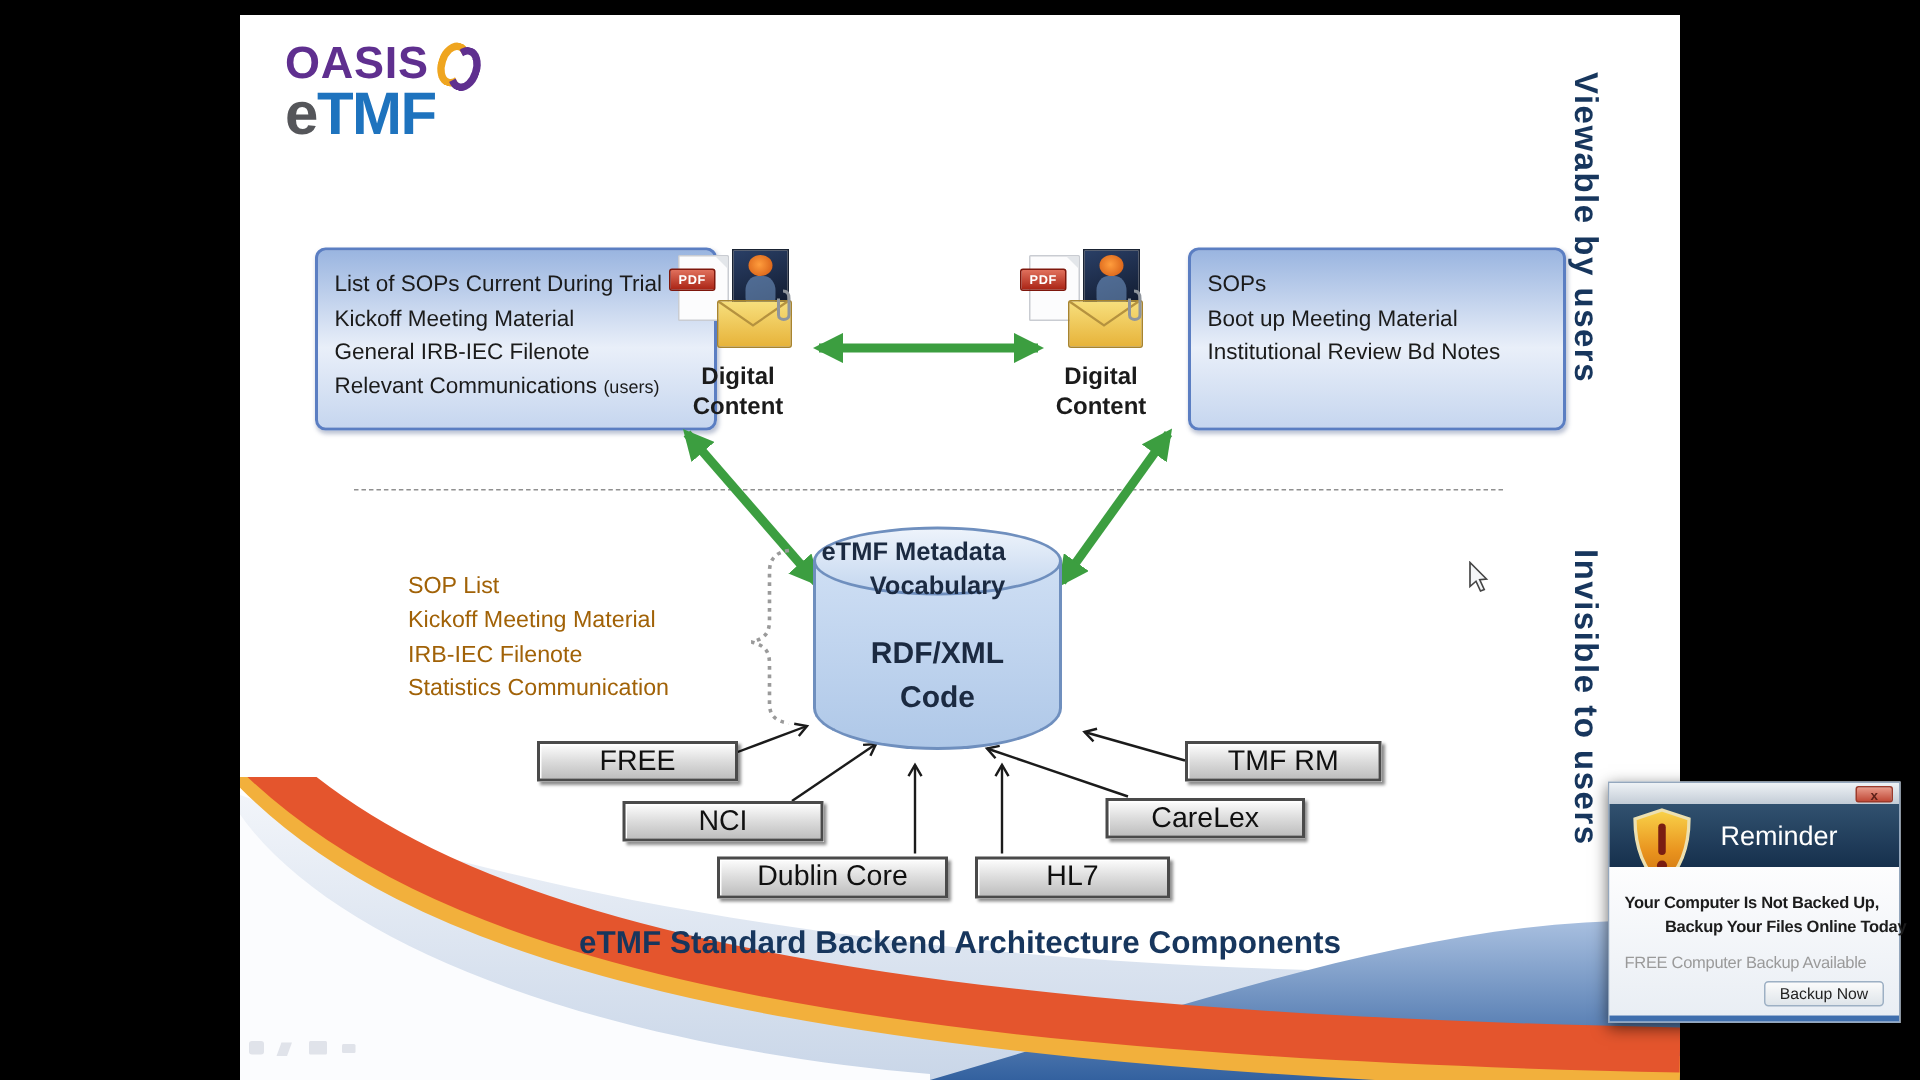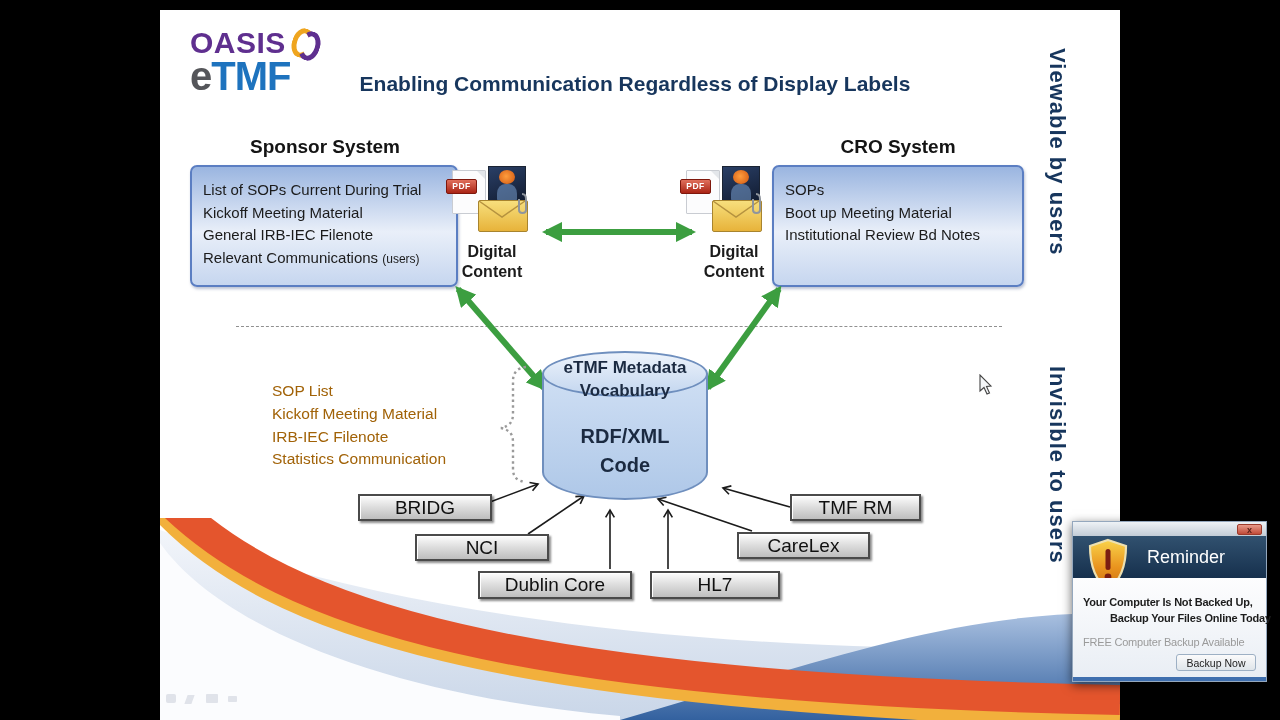--- a/index.html
+++ b/index.html
@@ -10,21 +10,21 @@
   
   .oasis{font-size:30px;font-weight:bold;color:#5F2F8F;letter-spacing:.5px;}
   .etmf{font-size:40px;font-weight:bold;letter-spacing:-1px;line-height:36px;text-align:right;}
   .etmf .e{color:#55565A;} .etmf .tmf{color:#1E73BE;}
   .main-title{font-size:21px;font-weight:bold;color:#17365D;text-align:center;}
   .vlabel{writing-mode:vertical-rl;font-weight:bold;font-size:22px;color:#17365D;letter-spacing:1px;white-space:nowrap;}
   
   .bluebox{border:2px solid #5B7EC2;border-radius:7px;
      background:linear-gradient(#9AB5E0,#E9EFF9 55%,#C6D6EF);
      box-shadow:1px 2px 3px rgba(60,80,130,.35);
-     font-size:15px;line-height:22.5px;color:#1B1B1B;padding:12px 11px;}
+     font-size:15px;line-height:22.5px;color:#1B1B1B;padding:12px 11px;margin-left:20px;}
   .box-heading{font-size:19px;font-weight:bold;color:#141414;text-align:center;}
   .stats-small{font-size:12px;}
   
   .dc-label{font-size:16px;font-weight:bold;color:#1B1B1B;text-align:center;line-height:20px;}
   .dc-icons{width:98px;height:74px;}
   .pdf-page{position:absolute;left:2px;top:4px;width:32px;height:42px;background:#FCFCFD;border:1px solid #C9CCD2;border-radius:1px;}
   .pdf-page:after{content:"";position:absolute;right:0;top:0;border-style:solid;border-width:0 8px 8px 0;border-color:transparent #E3E6EA transparent transparent;}
   .pdf-badge{position:absolute;left:-4px;top:13px;width:29px;height:13px;border-radius:2px;
      background:linear-gradient(#E0705C,#AA2415);border:1px solid #7E170C;
      color:#fff;font-size:8.5px;font-weight:bold;text-align:center;line-height:13px;letter-spacing:.5px;}
@@ -82,34 +82,31 @@
     <span class="oasis">OASIS</span>
     <span class="abs" style="left:102px;top:0px;width:26px;height:30px;">
       <span class="abs" style="left:0;top:2px;width:11px;height:20px;border:5px solid #EFA51F;border-right-color:transparent;border-radius:50%;transform:rotate(18deg);"></span>
       <span class="abs" style="left:7px;top:5px;width:11px;height:20px;border:5px solid #5F2F8F;border-left-color:transparent;border-radius:50%;transform:rotate(18deg);"></span>
     </span>
   </div>
   <div class="abs etmf" style="left:30px;top:48px;">
     <span class="e">e</span><span class="tmf">TMF</span>
   </div>
 
-  <div class="abs main-title" style="left:180px;top:62px;width:590px;">Enabling Communication Regardless of Display Labels</div>
 
   <div class="abs vlabel" style="left:884px;top:38px;height:210px;">Viewable by users</div>
   <div class="abs vlabel" style="left:884px;top:356px;height:225px;">Invisible to users</div>
 
-  <div class="abs box-heading" style="left:32px;top:126px;width:266px;">Sponsor System</div>
   <div class="abs bluebox" style="left:30px;top:155px;width:242px;height:94px;">
     <div>List of SOPs Current During Trial</div>
     <div>Kickoff Meeting Material</div>
     <div>General IRB-IEC Filenote</div>
     <div><span>Relevant Communications</span> <span class="stats-small">(users)</span></div>
   </div>
 
-  <div class="abs box-heading" style="left:612px;top:126px;width:252px;">CRO System</div>
   <div class="abs bluebox" style="left:612px;top:155px;width:226px;height:94px;">
     <div>SOPs</div>
     <div>Boot up Meeting Material</div>
     <div>Institutional Review Bd Notes</div>
   </div>
 
   <div class="abs dc-icons" style="left:290px;top:156px;">
     <div class="pdf-page"></div>
     <div class="pdf-badge">PDF</div>
     <div class="img-thumb"></div>
@@ -182,32 +179,33 @@
     <line x1="368" y1="524" x2="424" y2="486" stroke="#1B1B1B" stroke-width="1.6" marker-end="url(#ba)"></line>
     <line x1="450" y1="559" x2="450" y2="500" stroke="#1B1B1B" stroke-width="1.6" marker-end="url(#ba)"></line>
     <line x1="508" y1="559" x2="508" y2="500" stroke="#1B1B1B" stroke-width="1.6" marker-end="url(#ba)"></line>
     <line x1="592" y1="521" x2="498" y2="489" stroke="#1B1B1B" stroke-width="1.6" marker-end="url(#ba)"></line>
     <line x1="630" y1="497" x2="563" y2="478" stroke="#1B1B1B" stroke-width="1.6" marker-end="url(#ba)"></line>
     <path d="M366,357 C357,358 353,363 353,371 L353,403 C353,411 351,415.5 341,418 C351,420.5 353,425 353,433 L353,459 C353,467 357,471 366,472" fill="none" stroke="#9A9A9A" stroke-width="2.4" stroke-dasharray="2.5 3.2"></path>
   </svg>
 
   <div class="cyl-body"></div>
   <div class="cyl-top"></div>
-  <div class="cyl-text" style="left:380px;top:348px;font-size:17px;">eTMF Metadata</div>
+  <div class="cyl-text" style="left:364px;top:348px;font-size:17px;">eTMF Metadata</div>
   <div class="cyl-text" style="left:380px;top:371px;font-size:17px;">Vocabulary</div>
   <div class="cyl-text" style="left:380px;top:415px;font-size:20px;">RDF/XML</div>
   <div class="cyl-text" style="left:380px;top:444px;font-size:20px;">Code</div>
 
-  <div class="abs stdbox" style="left:198px;top:484px;width:130px;height:23px;line-height:23px;">BRIDG</div>
+  <div class="abs stdbox" style="left:198px;top:484px;width:130px;height:23px;line-height:23px;">FREE</div>
   <div class="abs stdbox" style="left:255px;top:524px;width:130px;height:23px;line-height:23px;">NCI</div>
   <div class="abs stdbox" style="left:318px;top:561px;width:150px;height:24px;line-height:24px;">Dublin Core</div>
   <div class="abs stdbox" style="left:490px;top:561px;width:126px;height:24px;line-height:24px;">HL7</div>
   <div class="abs stdbox" style="left:577px;top:522px;width:129px;height:23px;line-height:23px;">CareLex</div>
   <div class="abs stdbox" style="left:630px;top:484px;width:127px;height:23px;line-height:23px;">TMF RM</div>
 
+  <div class="abs footer-title" style="left:170px;top:607px;width:620px;">eTMF Standard Backend Architecture Components</div>
 
   <div class="abs" style="left:2px;top:680px;width:110px;height:18px;">
     <span class="artifact" style="left:4px;top:4px;width:10px;height:9px;border-radius:2px;"></span>
     <span class="artifact" style="left:24px;top:5px;width:7px;height:9px;transform:skewX(-20deg);"></span>
     <span class="artifact" style="left:44px;top:4px;width:12px;height:9px;border-radius:1px;"></span>
     <span class="artifact" style="left:66px;top:6px;width:9px;height:6px;border-radius:1px;"></span>
   </div>
 </div>
 
 <svg class="abs" style="left:978px;top:374px;z-index:60;" width="16" height="22">

